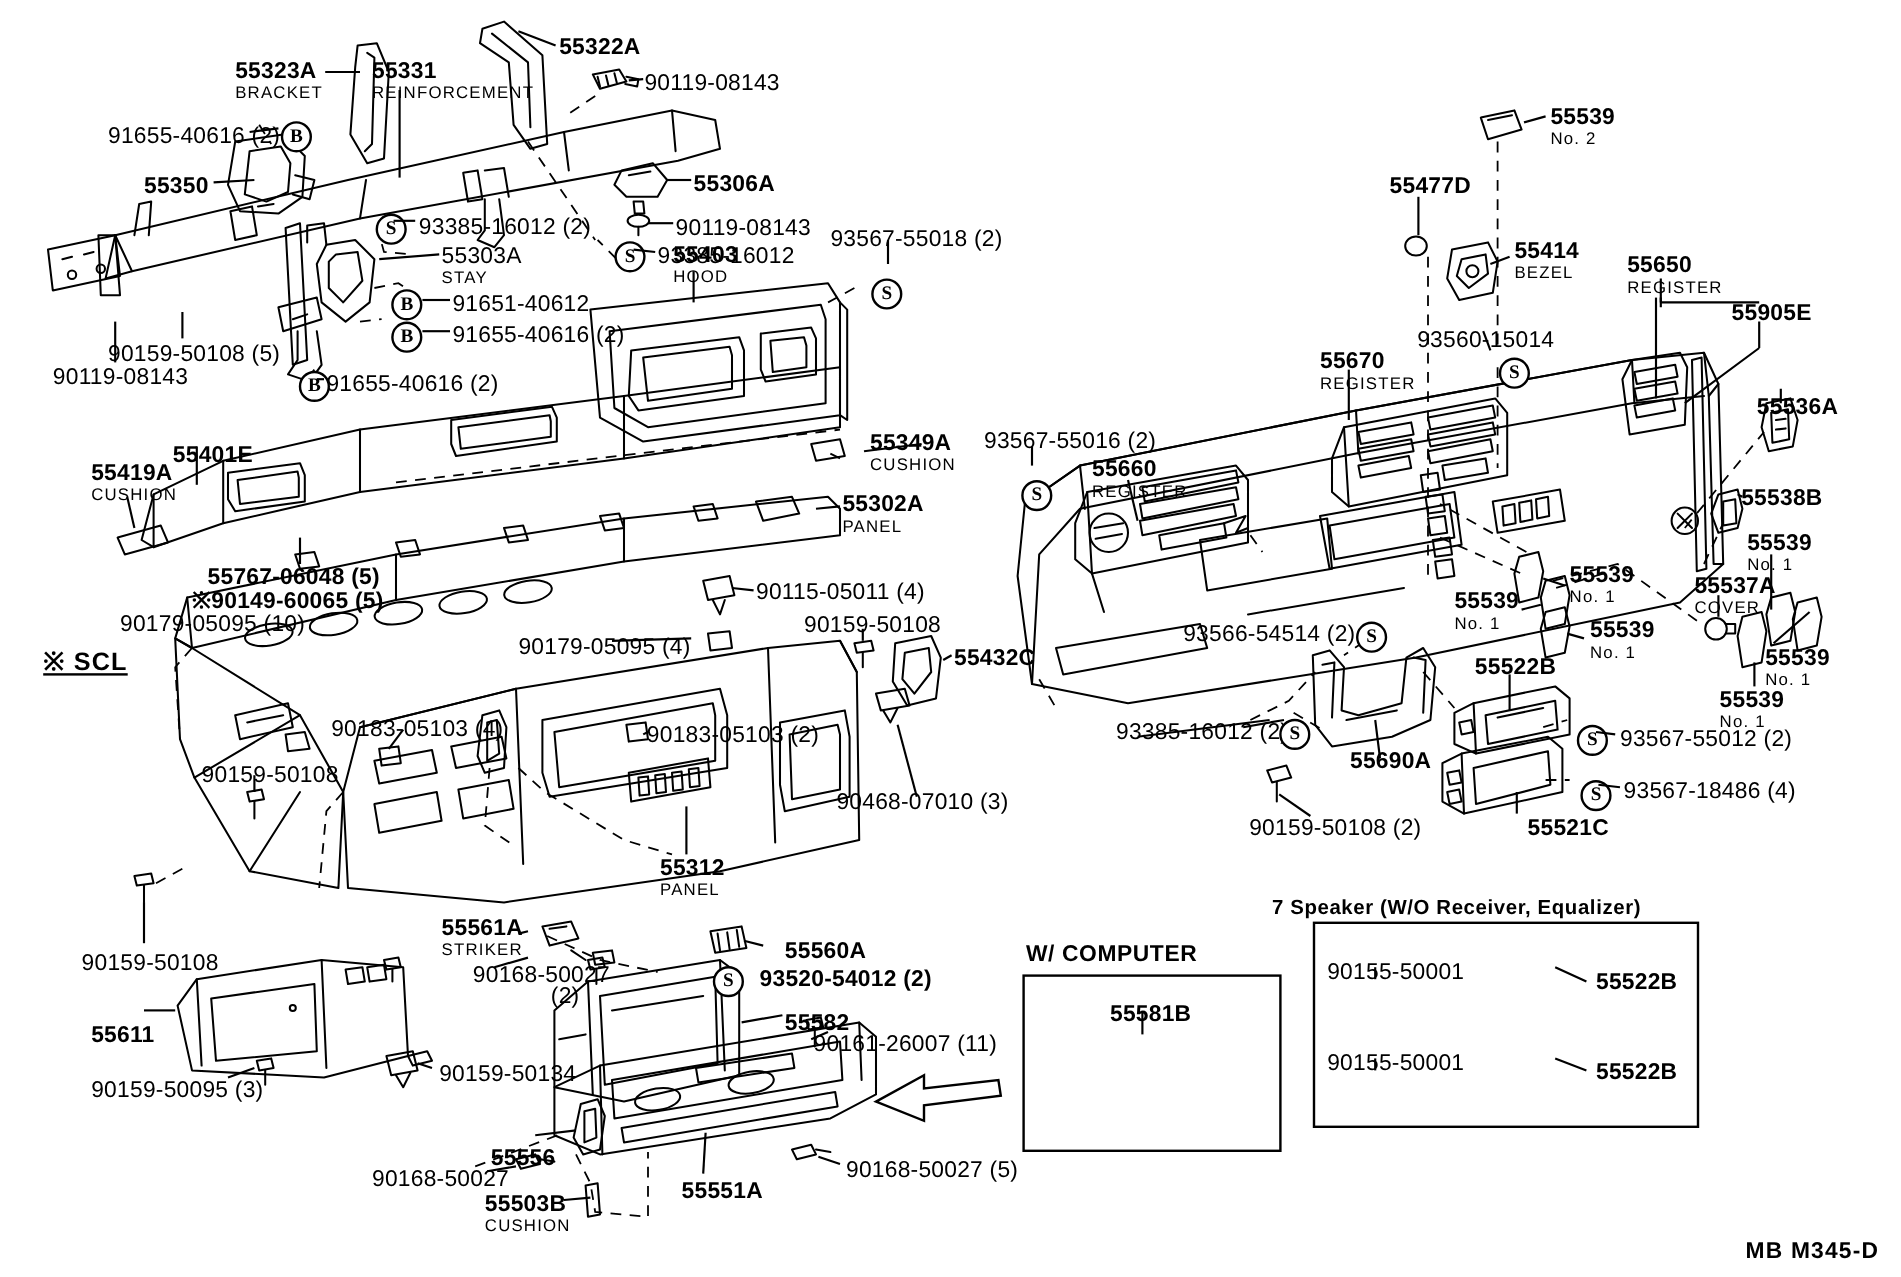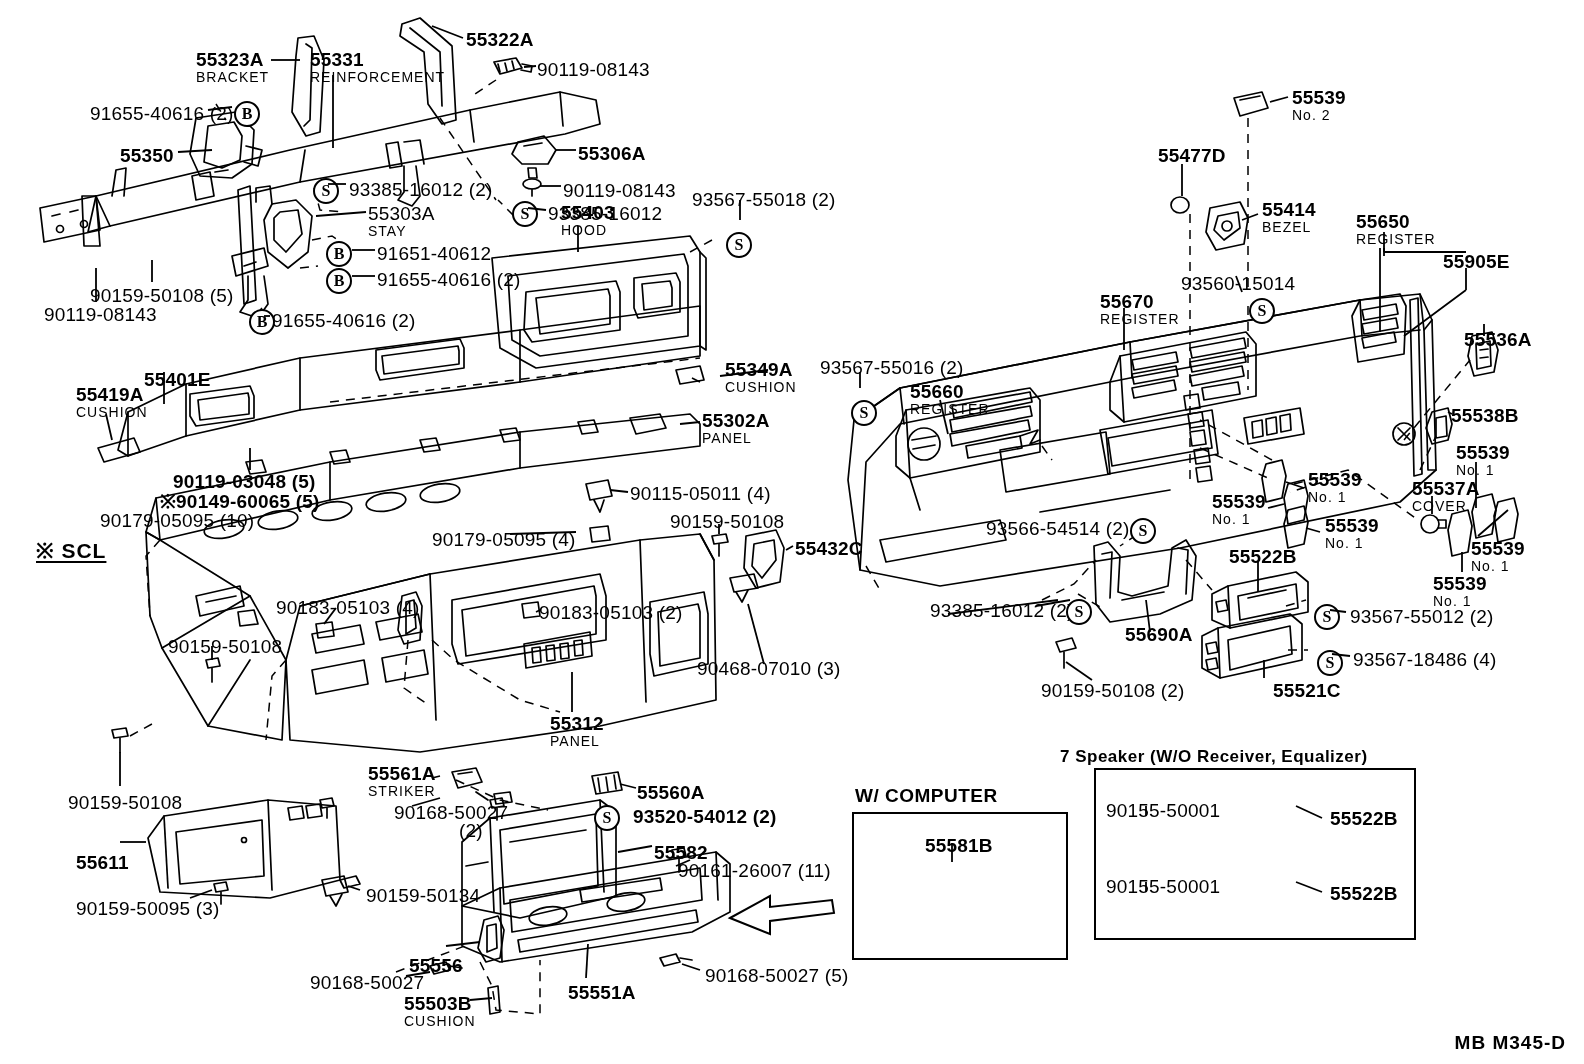--- a/index.html
+++ b/index.html
@@ -476,21 +476,21 @@
       <div class="lbl hw" style="left: 1443px; top: 252px;"><span class="pn" style="font-weight: 700;">55905E</span></div>
       <div class="lbl hw" style="left: 1464px; top: 307px; margin-top: 23px;"><span class="pn" style="font-weight: 700;">55536A</span></div>
       <div class="lbl hw" style="left: 1451px; top: 406px;"><span class="pn" style="font-weight: 700;">55538B</span></div>
       <div class="lbl hw" style="left: 1456px; top: 443px;"><span class="pn" style="font-weight: 700;">55539</span><span class="sub">No. 1</span></div>
       <div class="lbl hw" style="left: 1412px; top: 479px;"><span class="pn" style="font-weight: 700;">55537A</span><span class="sub">COVER</span></div>
       <div class="lbl hw" style="left: 1471px; top: 539px;"><span class="pn" style="font-weight: 700;">55539</span><span class="sub">No. 1</span></div>
       <div class="lbl hw" style="left: 1433px; top: 574px;"><span class="pn" style="font-weight: 700;">55539</span><span class="sub">No. 1</span></div>
       <div class="lbl hw" style="left: 1308px; top: 470px;"><span class="pn" style="font-weight: 700;">55539</span><span class="sub">No. 1</span></div>
       <div class="lbl hw" style="left: 1212px; top: 492px;"><span class="pn" style="font-weight: 700;">55539</span><span class="sub">No. 1</span></div>
       <div class="lbl hw" style="left: 1325px; top: 516px;"><span class="pn" style="font-weight: 700;">55539</span><span class="sub">No. 1</span></div>
-      <div class="lbl hw bold" style="left: 173px; top: 472px;"><span class="pn">90119-03048 (5)</span></div>
+      <div class="lbl hw bold" style="left: 173px; top: 472px;"><span class="pn">55767-06048 (5)</span></div>
       <div class="lbl hw bold" style="left: 160px; top: 492px;"><span class="pn">※90149-60065 (5)</span></div>
       <div class="lbl hw" style="left: 100px; top: 511px;"><span class="pn">90179-05095 (10)</span></div>
       <div class="lbl hw" style="left: 630px; top: 484px;"><span class="pn">90115-05011 (4)</span></div>
       <div class="lbl hw" style="left: 670px; top: 512px;"><span class="pn">90159-50108</span></div>
       <div class="lbl hw" style="left: 432px; top: 530px;"><span class="pn">90179-05095 (4)</span></div>
       <div class="lbl hw" style="left: 795px; top: 539px;"><span class="pn" style="font-weight: 700;">55432C</span></div>
       <div class="lbl hw" style="left: 986px; top: 519px;"><span class="pn">93566-54514 (2)</span></div>
       <div class="lbl hw" style="left: 1229px; top: 547px;"><span class="pn" style="font-weight: 700;">55522B</span></div>
       <div class="lbl hw" style="left: 276px; top: 598px;"><span class="pn">90183-05103 (4)</span></div>
       <div class="lbl hw" style="left: 539px; top: 603px;"><span class="pn">90183-05103 (2)</span></div>
@@ -498,21 +498,21 @@
       <div class="lbl hw" style="left: 1350px; top: 607px;"><span class="pn">93567-55012 (2)</span></div>
       <div class="lbl hw" style="left: 1125px; top: 625px;"><span class="pn" style="font-weight: 700;">55690A</span></div>
       <div class="lbl hw" style="left: 168px; top: 637px;"><span class="pn">90159-50108</span></div>
       <div class="lbl hw" style="left: 697px; top: 659px;"><span class="pn">90468-07010 (3)</span></div>
       <div class="lbl hw" style="left: 1353px; top: 650px;"><span class="pn">93567-18486 (4)</span></div>
       <div class="lbl hw" style="left: 1041px; top: 681px;"><span class="pn">90159-50108 (2)</span></div>
       <div class="lbl hw" style="left: 1240px; top: 681px;"><span class="pn" style="font-weight: 700; margin-left: 33px;">55521C</span></div>
       <div class="lbl hw" style="left: 550px; top: 714px;"><span class="pn" style="font-weight: 700;">55312</span><span class="sub">PANEL</span></div>
       <div class="lbl hw" style="left: 68px; top: 793px;"><span class="pn">90159-50108</span></div>
       <div class="lbl hw" style="left: 368px; top: 764px;"><span class="pn" style="font-weight: 700;">55561A</span><span class="sub">STRIKER</span></div>
-      <div class="lbl hw" style="left: 637px; top: 783px;"><span class="pn" style="font-weight: 700;">55560A</span></div>
+      <div class="lbl hw" style="left: 637px; top: 783px;"><span class="pn" style="font-weight: 700; margin-left: 17px;">55560A</span></div>
       <div class="lbl hw" style="left: 394px; top: 803px;"><span class="pn">90168-50027</span></div>
       <div class="lbl hw" style="left: 459px; top: 821px;"><span class="pn">(2)</span></div>
       <div class="lbl hw bold" style="left: 633px; top: 807px;"><span class="pn">93520-54012 (2)</span></div>
       <div class="lbl hw" style="left: 654px; top: 843px;"><span class="pn" style="font-weight: 700;">55582</span></div>
       <div class="lbl hw" style="left: 678px; top: 861px;"><span class="pn">90161-26007 (11)</span></div>
       <div class="lbl hw" style="left: 76px; top: 853px;"><span class="pn" style="font-weight: 700;">55611</span></div>
       <div class="lbl hw" style="left: 76px; top: 899px;"><span class="pn">90159-50095 (3)</span></div>
       <div class="lbl hw" style="left: 366px; top: 886px;"><span class="pn">90159-50134</span></div>
       <div class="lbl hw" style="left: 409px; top: 941px; margin-top: 15px;"><span class="pn" style="font-weight: 700;">55556</span></div>
       <div class="lbl hw" style="left: 310px; top: 973px;"><span class="pn">90168-50027</span></div>

